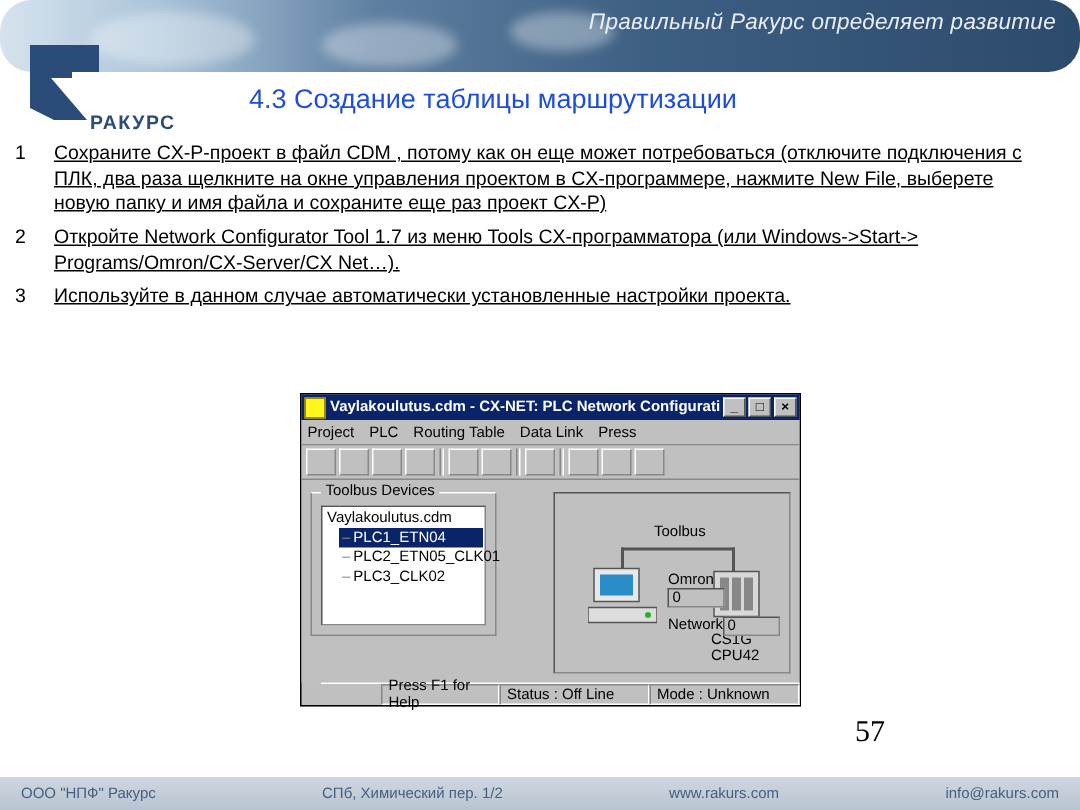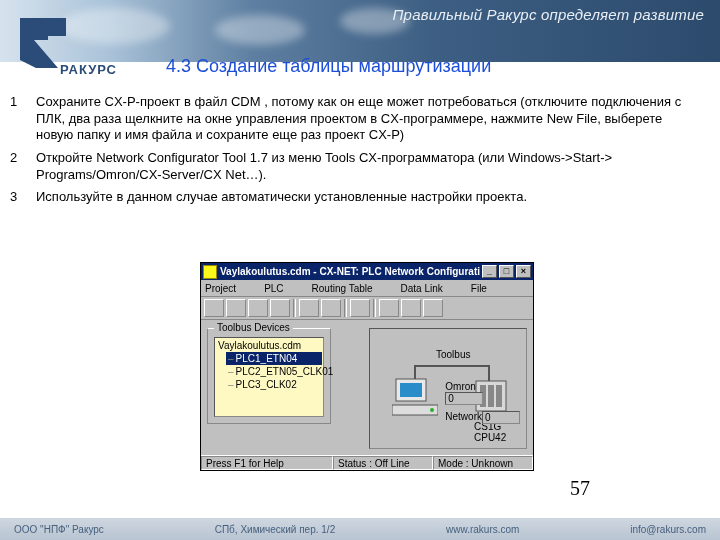--- a/index.html
+++ b/index.html
@@ -1,89 +1,90 @@
 <!DOCTYPE html>
 <html><head>
 <meta charset="utf-8">
 <style>
   * { box-sizing: border-box; margin: 0; padding: 0; }
   html, body { width: 720px; height: 540px; font-family: Arial, sans-serif; overflow: hidden; }
   body { position: relative; background: #fff; }
 
   
   .banner {
-    position: absolute; top: 0; left: 0; right: 0; height: 62px;
+    position: absolute; top: 0; left: 0; right: 0; height: 48px;
     background: linear-gradient(90deg, #d6e3ee 0%, #aac3d9 15%, #5e7fa1 35%, #3d5f83 60%, #2c4a6c 100%);
+    border-radius: 21px;
   }
   .banner .cloud {
     position: absolute; background: rgba(255,255,255,0.35); border-radius: 50%;
     filter: blur(4px);
   }
   .banner .c1 { width:110px; height:36px; left:60px; top:8px; }
   .banner .c2 { width:90px; height:30px; left:215px; top:15px; }
   .banner .c3 { width:70px; height:26px; left:340px; top:8px; }
   .slogan {
     position: absolute; right: 16px; top: 6px;
     font-style: italic; font-size: 15px; color: #e8eef5; letter-spacing: .2px;
   }
 
   
   .logo {
-    position: absolute; left: 14px; top: 6px; width: 130px; height: 72px; text-align: center;
+    position: absolute; left: 14px; top: 18px; width: 130px; height: 72px; text-align: center;
   }
   .logo svg { width: 100%; height: 100%; }
   .logo-text {
     position: absolute; left: 46px; top: 56px;
     font-weight: bold; font-size: 13px; color: #2b4c78; letter-spacing: 1px;
   }
 
   
   .page-title {
     position: absolute; left: 166px; top: 56px;
     font-size: 18px; color: #1d4ed8;
   }
 
   
   .content {
     position: absolute; left: 10px; top: 94px; right: 22px;
     font-size: 13px; line-height: 1.28; color: #000;
   }
   .item { display: flex; margin-bottom: 6px; }
   .num { width: 26px; flex-shrink: 0; }
-  .txt { flex: 1; }
+  .txt { flex: 1; text-decoration: underline; }
 
   
   .screenshot {
     position: absolute; left: 200px; top: 262px; width: 334px; height: 209px;
     background: #bfbfbf; border: 1px solid #000;
     font-family: "MS Sans Serif", Tahoma, Arial, sans-serif;
     font-size: 10px;
   }
   .title-bar {
     height: 17px; background: linear-gradient(#0a246a,#0a246a);
     color: #fff; display: flex; align-items: center; padding: 0 2px;
     font-size: 10px; font-weight: bold;
   }
   .title-bar .ico { width: 14px; height: 14px; background: #fff71c; margin-right: 3px; border:1px solid #998800;}
   .title-bar .ttl { flex: 1; white-space: nowrap; overflow: hidden; }
   .title-bar .wbtn { width: 15px; height: 13px; background: #c0c0c0; margin-left: 2px; border:1px solid #fff; border-right-color:#555; border-bottom-color:#555; text-align:center; line-height:11px; color:#000; font-size:9px;}
-  .menu-bar { height: 17px; background: #c0c0c0; display: flex; align-items: center; padding: 0 4px; gap: 28px; border-bottom: 1px solid #888;}
+  .menu-bar { height: 17px; background: #c0c0c0; display: flex; align-items: center; padding: 0 4px; gap: 10px; border-bottom: 1px solid #888;}
   .menu-bar span { font-size: 10px; }
   .toolbar { height: 23px; background: #c0c0c0; display:flex; align-items:center; padding:0 3px; gap:2px; border-bottom:1px solid #888;}
   .toolbar .tb { width:20px; height:18px; background:#c0c0c0; border:1px solid #fff; border-right-color:#888; border-bottom-color:#888;}
   .toolbar .sep { width:3px; height:18px; border-left:1px solid #888; border-right:1px solid #fff; margin:0 1px;}
   .client { position:absolute; left:0; right:0; top:57px; bottom:15px; background:#c0c0c0; }
 
   .devices-group {
     position:absolute; left:6px; top:8px; width:124px; height:96px;
     border:1px solid #888; border-top-color:#fff; border-left-color:#888;
   }
   .devices-group .grp-label { position:absolute; top:-7px; left:6px; background:#c0c0c0; padding:0 3px; font-size:10px;}
   .devices-list {
-    position:absolute; left:6px; top:8px; right:6px; bottom:6px; background:#fef9c3; border:1px solid #888;
+    position:absolute; left:6px; top:8px; right:6px; bottom:6px; background:#ffffff; border:1px solid #888;
     border-top-color:#555; border-left-color:#555;
     font-size:10px; padding:1px;text-align:right;
   }
   .tree-row { padding:1px 2px; display:flex; align-items:center; }
   .tree-row.child { margin-left:10px;}
   .tree-row.selected { background:#0a246a; color:#fff; }
   .dash { color:#888; margin-right:2px; }
 
   .canvas {
     position:absolute; left:136px; right:6px; top:8px; bottom:6px;
@@ -92,22 +93,22 @@
   .canvas .label { position:absolute; font-size:10px; }
   .computer { position:absolute; left:22px; top:46px; width:46px; height:46px; }
   .plc { position:absolute; left:104px; top:50px; width:34px; height:40px; }
   .bus-line { position:absolute; left:44px; right:36px; top:36px; height:2px; background:#555;}
   .bus-line::before, .bus-line::after { content:""; position:absolute; width:2px; height:16px; background:#555; top:0;}
   .bus-line::before{ left:0;} .bus-line::after{ right:0;}
   .field-group { position:absolute; display:flex; align-items:center; font-size:10px;}
   .field-group input{ width:38px; height:13px; font-size:10px; background:#c0c0c0; border:1px solid #888; border-top-color:#555; border-left-color:#555; padding:0 2px;}
 
   .status-bar {
-    position:absolute; left:0; right:0; bottom:0; height:15px; background:#c0c0c0;
-    border-top:1px solid #fff; display:flex; font-size:10px;
+    position:absolute; left:13px; right:0; bottom:0; height:15px; background:#c0c0c0;
+    border-top:1px solid #fff; display:flex; font-size:10px;padding-left:40px;
   }
   .status-bar .cell { border:1px solid #888; border-top-color:#888; border-left-color:#888;
     border-right-color:#fff; border-bottom-color:#fff; padding:0 4px; display:flex; align-items:center;}
   .status-bar .c-help{ flex:1;}
   .status-bar .c-status{ width:100px;}
   .status-bar .c-mode{ width:100px;}
 
   .page-num { position:absolute; right:130px; bottom:40px; font-size:20px; font-family: "Times New Roman", serif; margin-top: 44px; }
 
   
@@ -160,21 +161,21 @@
     <div class="ttl">Vaylakoulutus.cdm - CX-NET: PLC Network Configuration Tool</div>
     <div class="wbtn">_</div>
     <div class="wbtn">□</div>
     <div class="wbtn">×</div>
   </div>
   <div class="menu-bar">
     <span>Project</span>
     <span>PLC</span>
     <span>Routing Table</span>
     <span>Data Link</span>
-    <span>File</span>
+    <span>Press</span>
   </div>
   <div class="toolbar">
     <div class="tb"></div>
     <div class="tb"></div>
     <div class="tb"></div>
     <div class="tb"></div>
     <div class="sep"></div>
     <div class="tb"></div>
     <div class="tb"></div>
     <div class="sep"></div>

